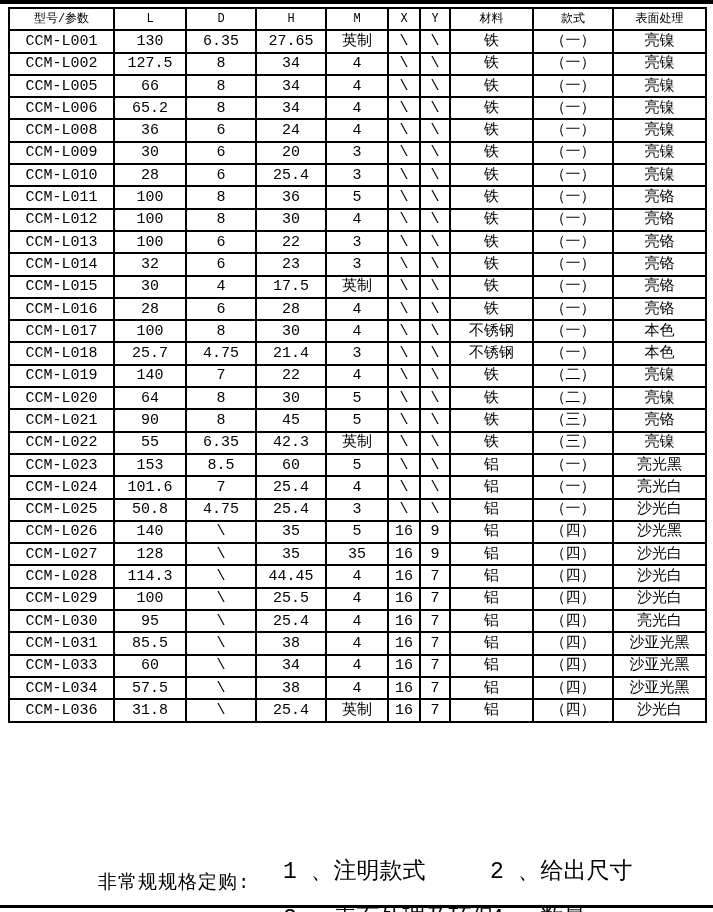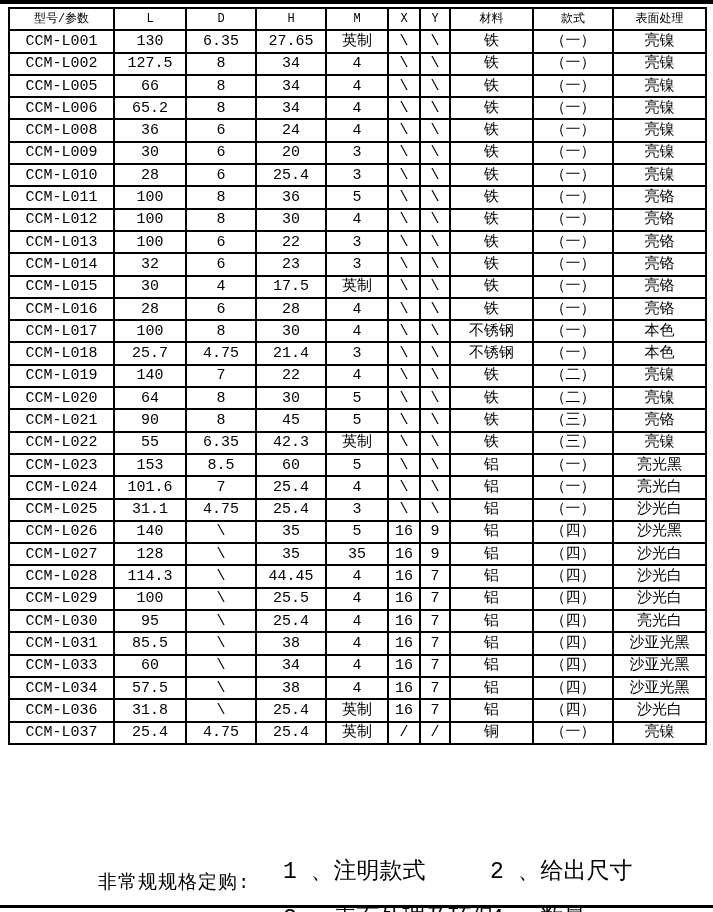--- a/index.html
+++ b/index.html
@@ -339,21 +339,21 @@
           <td>25.4</td>
           <td>4</td>
           <td>\</td>
           <td>\</td>
           <td>铝</td>
           <td>（一）</td>
           <td>亮光白</td>
         </tr>
         <tr>
           <td>CCM-L025</td>
-          <td>31.1</td>
+          <td>50.8</td>
           <td>4.75</td>
           <td>25.4</td>
           <td>3</td>
           <td>\</td>
           <td>\</td>
           <td>铝</td>
           <td>（一）</td>
           <td>沙光白</td>
         </tr>
         <tr>
@@ -456,32 +456,20 @@
           <td>CCM-L036</td>
           <td>31.8</td>
           <td>\</td>
           <td>25.4</td>
           <td>英制</td>
           <td>16</td>
           <td>7</td>
           <td>铝</td>
           <td>（四）</td>
           <td>沙光白</td>
-        </tr>
-        <tr>
-          <td>CCM-L037</td>
-          <td>25.4</td>
-          <td>4.75</td>
-          <td>25.4</td>
-          <td>英制</td>
-          <td>/</td>
-          <td>/</td>
-          <td>铜</td>
-          <td>（一）</td>
-          <td>亮镍</td>
         </tr>
       </tbody>
   </table>
 
   <div class="footer">
     <div class="footer-label">非常规规格定购:</div>
     <div class="footer-items">
       <span class="footer-item">1 、注明款式</span>
       <span class="footer-item">2 、给出尺寸</span>
       <span class="footer-item">3 、表面处理及环保</span>

